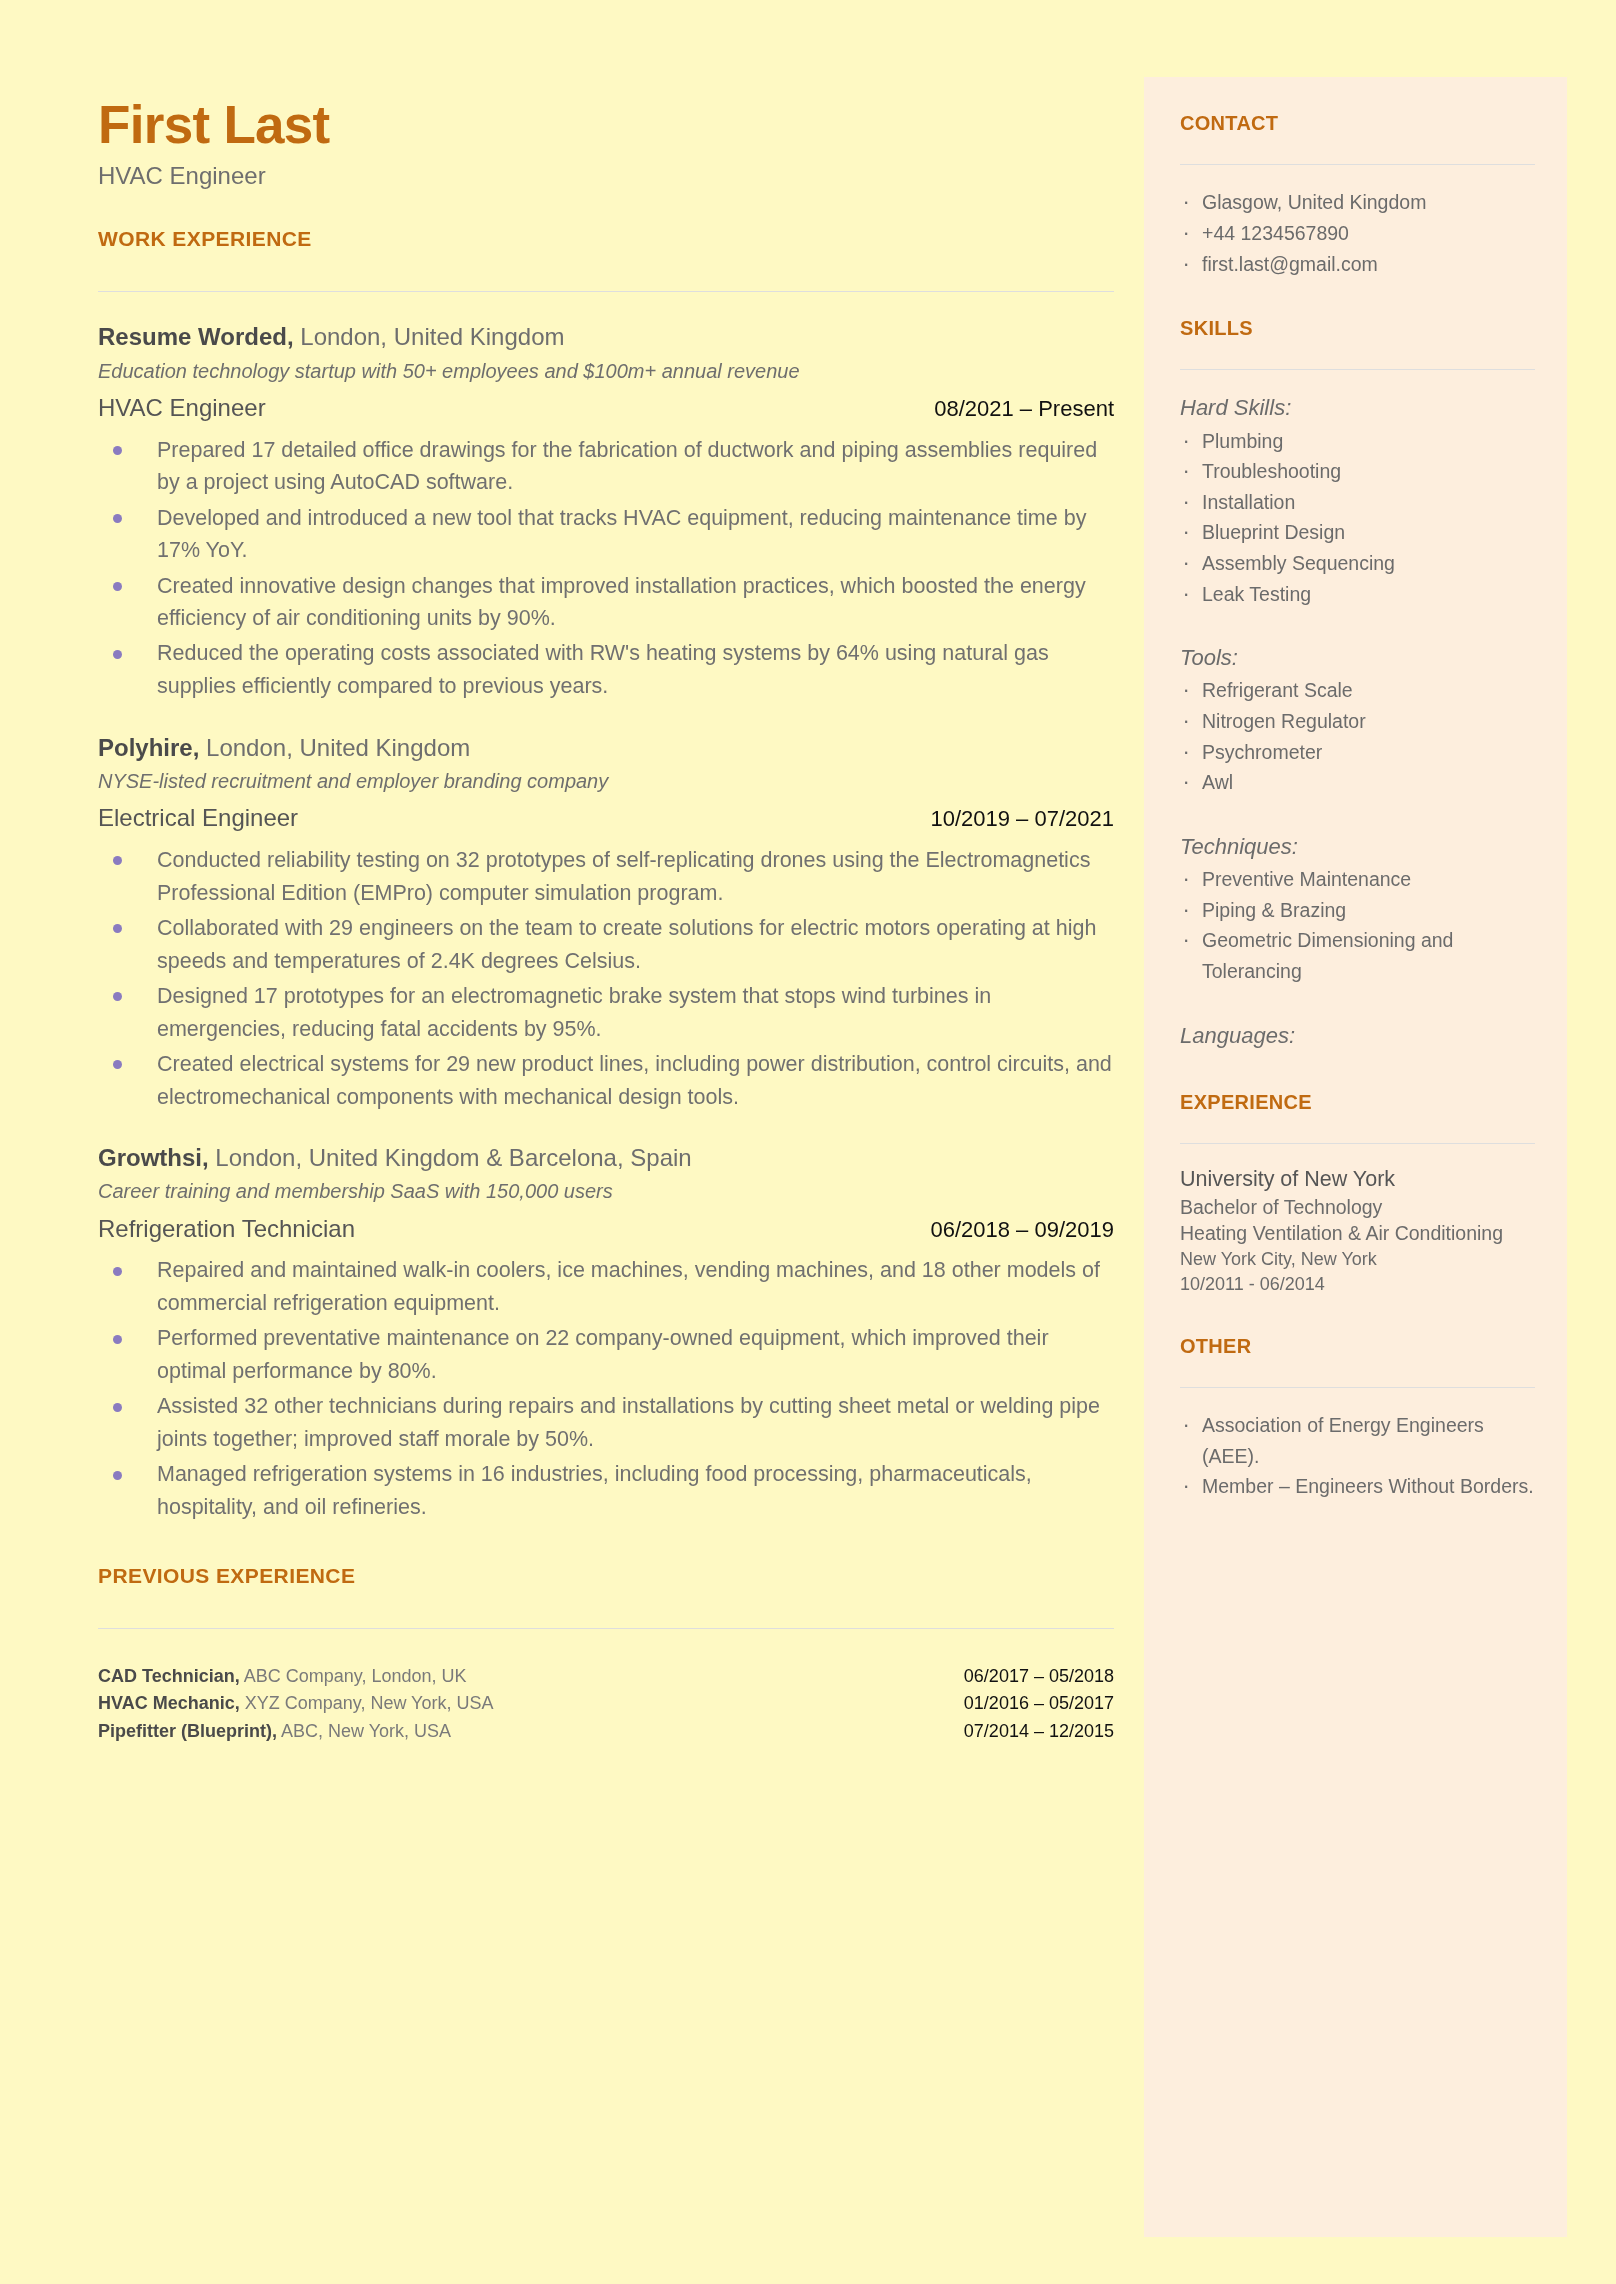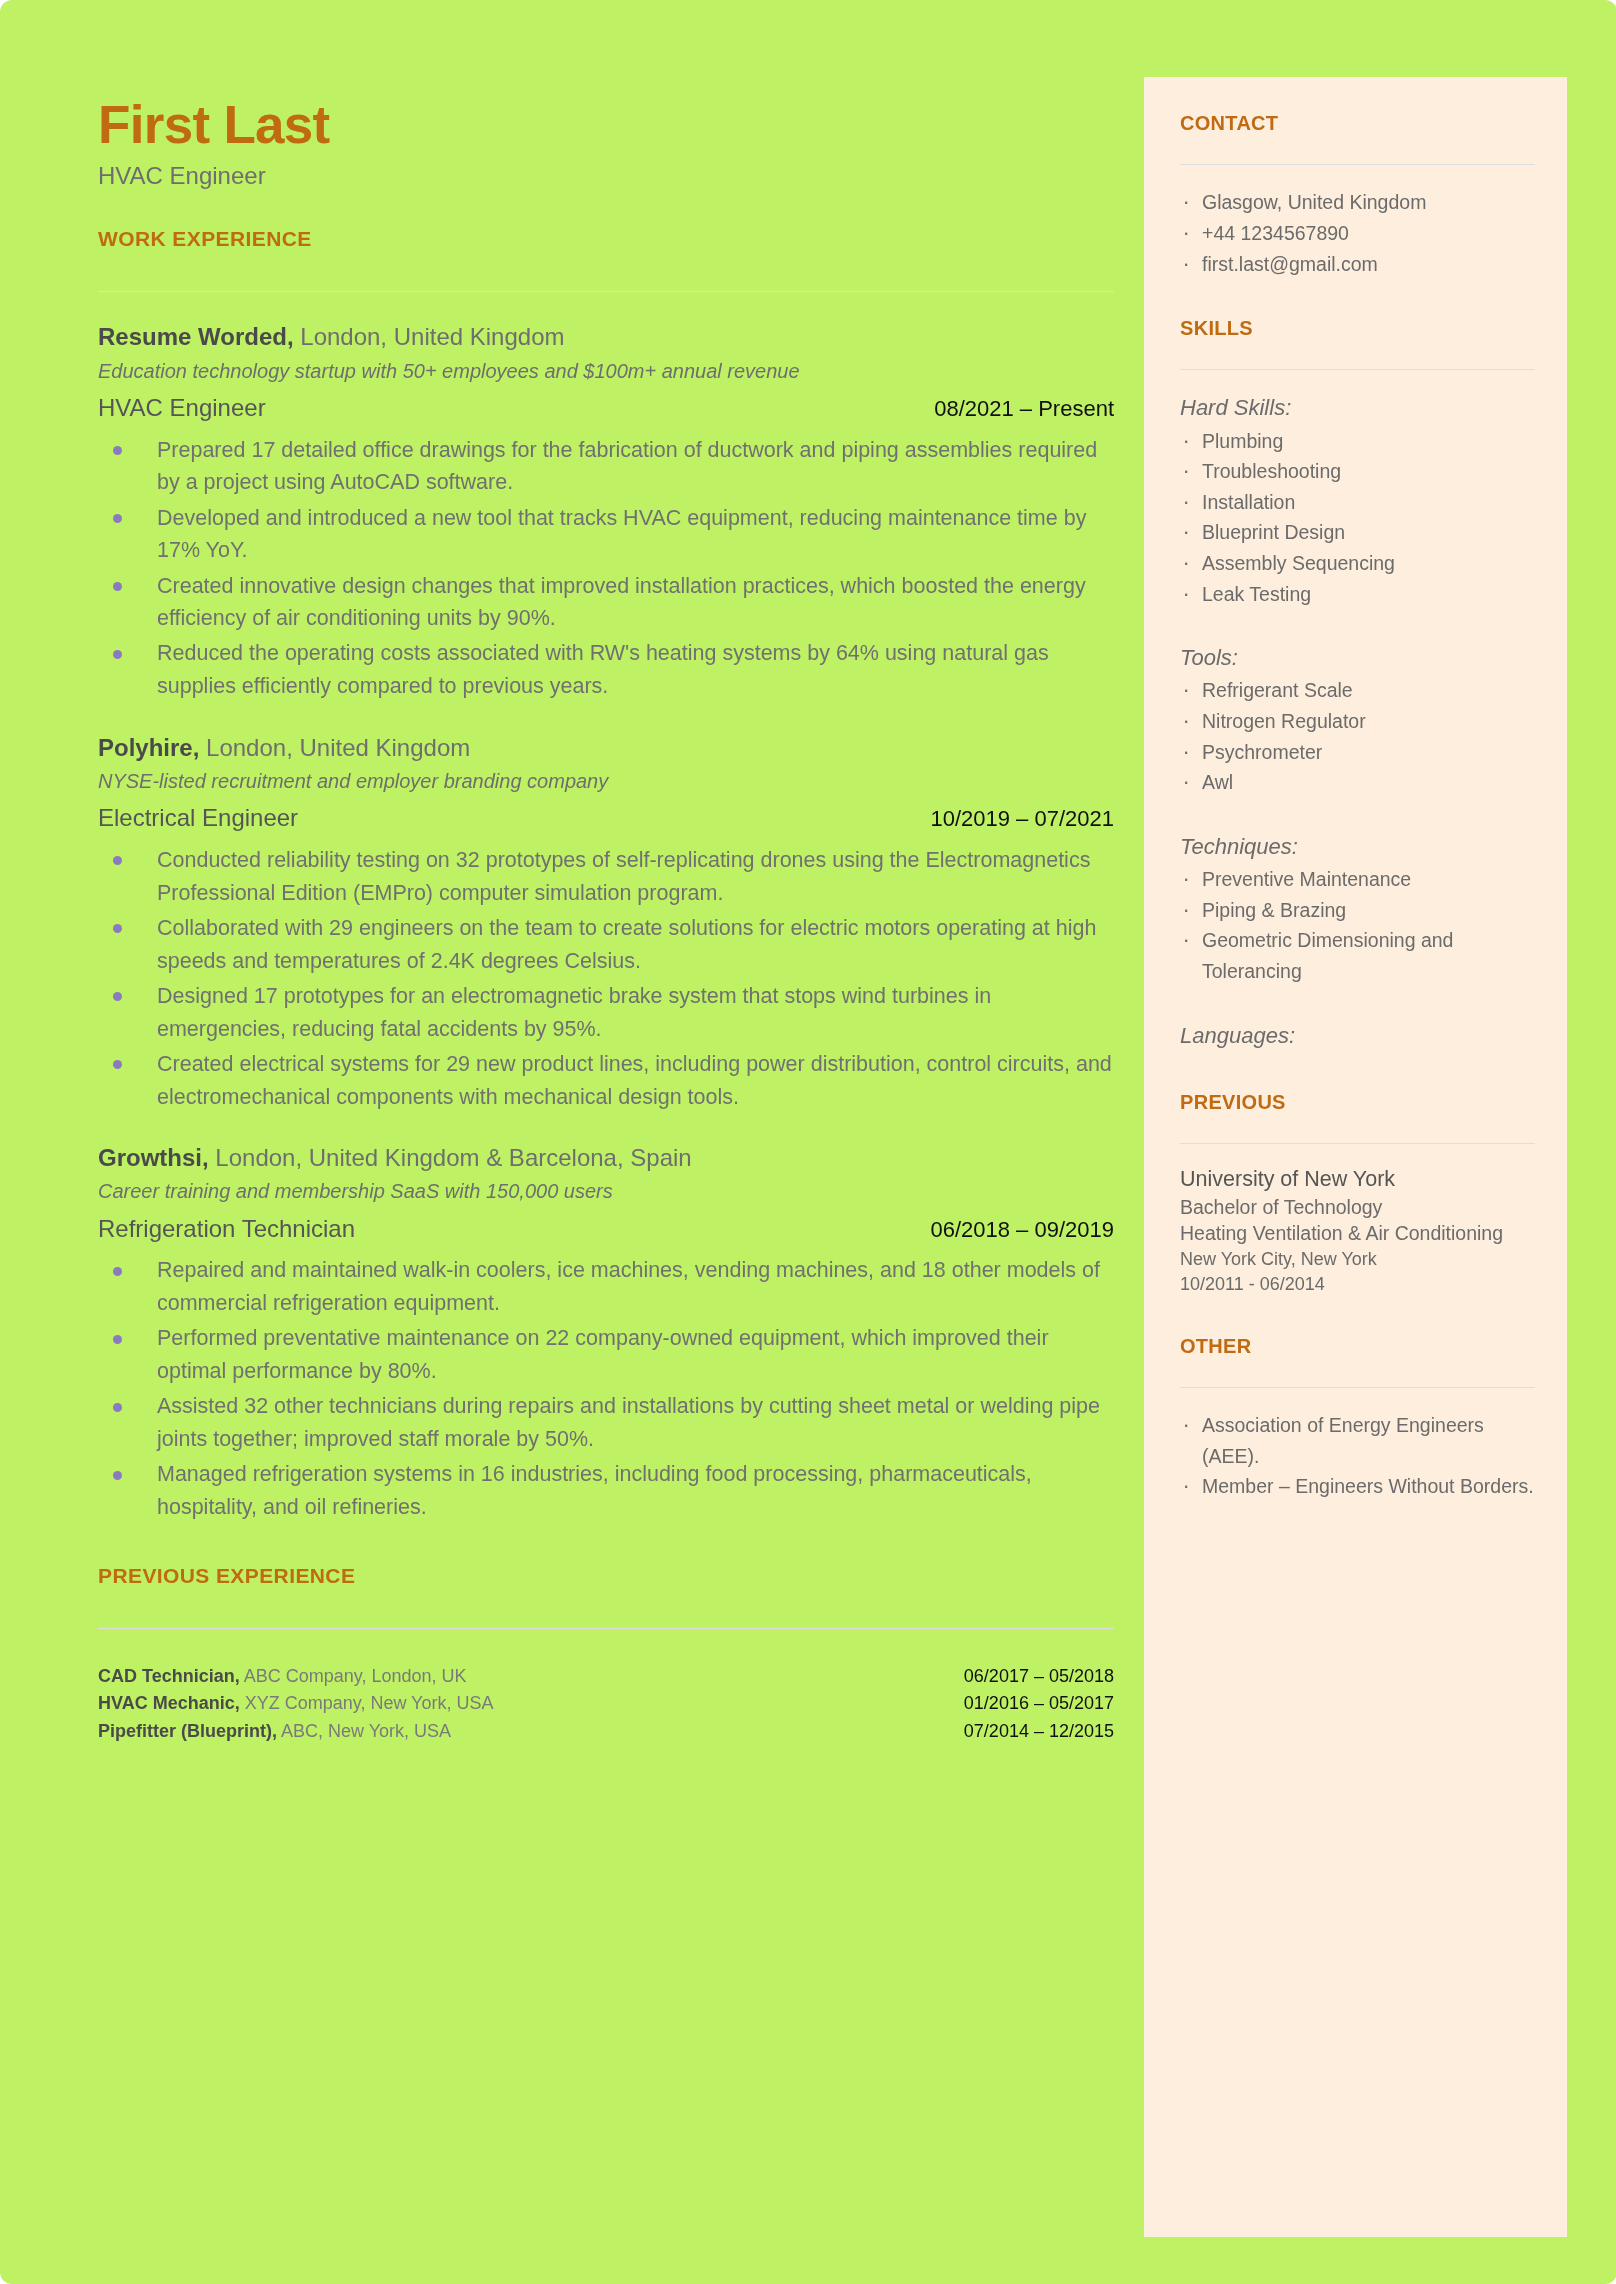--- a/index.html
+++ b/index.html
@@ -14,22 +14,21 @@
     color: #5b5b5b;
     position: relative;
     overflow: hidden;
   }
 
   
   .page {
     position: relative;
     width: 1617px;
     height: 2284px;
-    background: #bef264;
-    border-radius: 12px;
+    background: #fef9c3;
   }
 
   
   .sidebar-bg {
     position: absolute;
     left: 1144px;
     top: 77px;
     width: 423px;
     height: 2160px;
     background: #fdeedd;
@@ -330,21 +329,21 @@
             <li>Geometric Dimensioning and Tolerancing</li>
           </ul>
         </div>
         <div style="margin-top: 33px;">
           <div class="sub-label">Languages:</div>
         </div>
       </div>
 
     <div class="side-gap"></div>
 
-    <div class="side-head">PREVIOUS</div>
+    <div class="side-head">EXPERIENCE</div>
     <div class="side-rule"></div>
     <div class="side-block">
       <div class="edu-school">University of New York</div>
       <div class="edu-line">Bachelor of Technology</div>
       <div class="edu-line">Heating Ventilation &amp; Air Conditioning</div>
       <div class="edu-small">New York City, New York</div>
       <div class="edu-small">10/2011 - 06/2014</div>
     </div>
 
     <div class="side-gap"></div>

